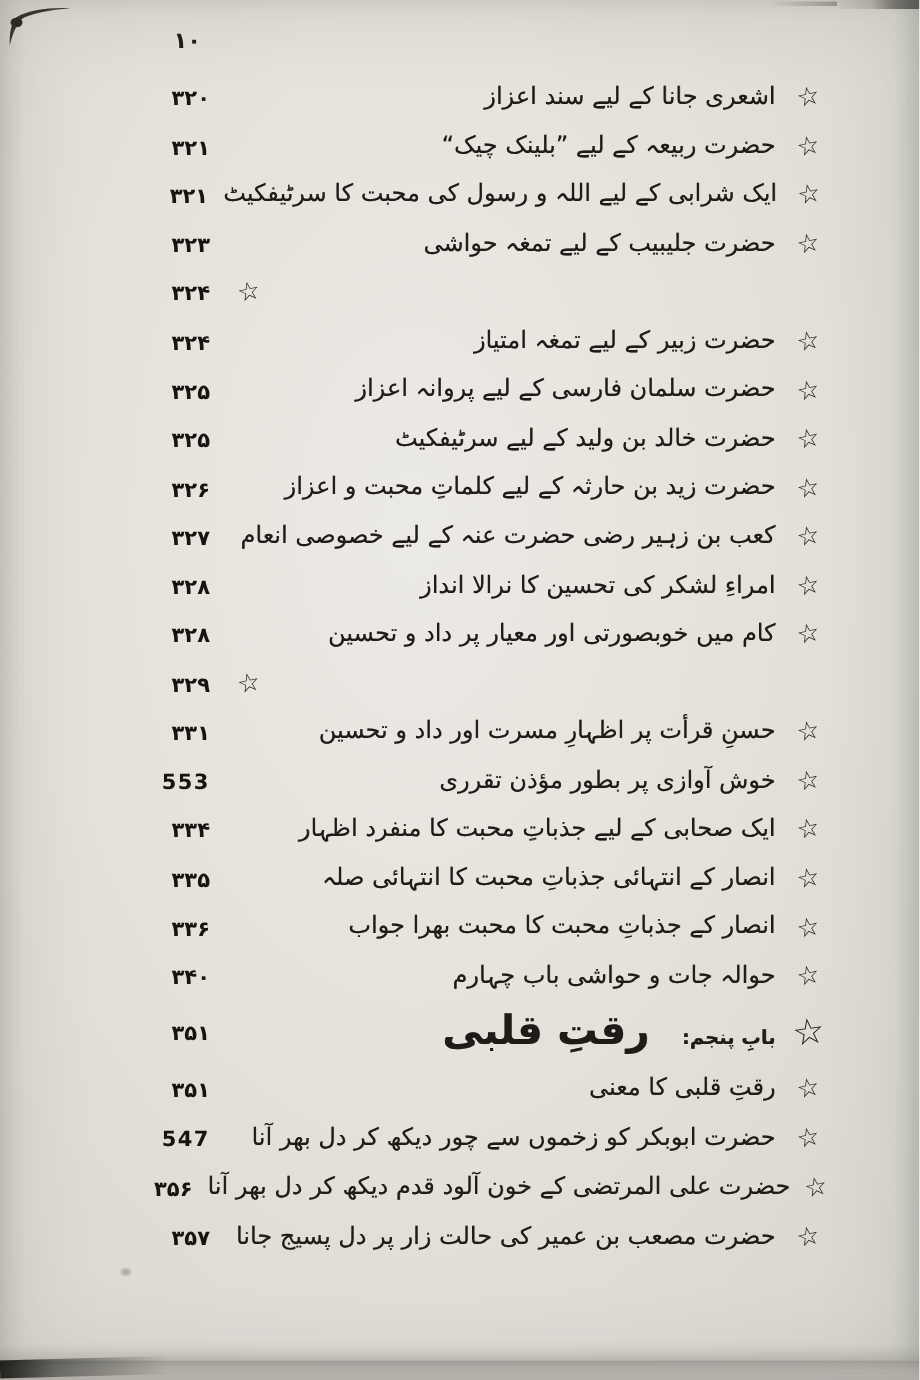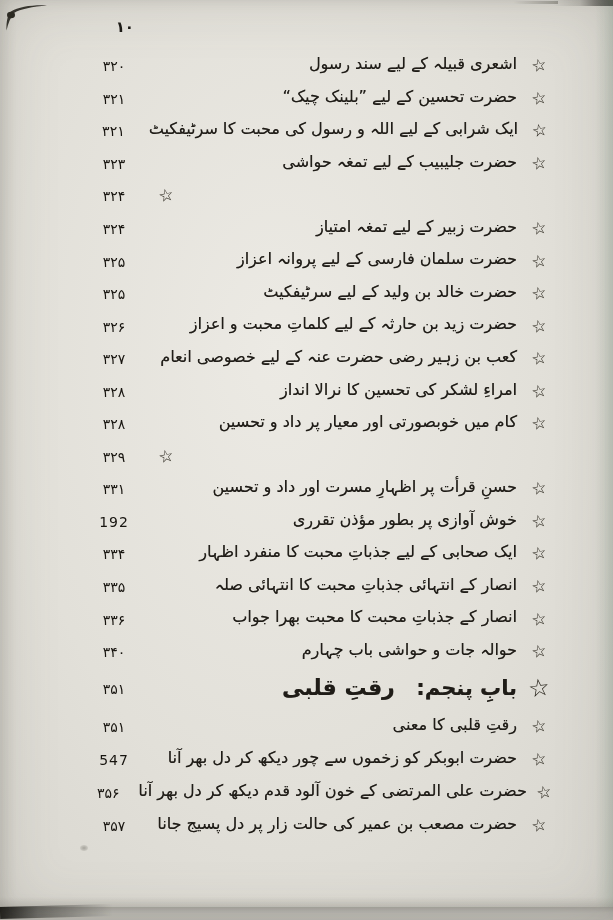--- a/index.html
+++ b/index.html
@@ -16,38 +16,38 @@
   }
   .pagenum-top{
     position:absolute; left:100px; top:18px; width:34px;
     font-size:15px; font-weight:bold; text-align:right; color:#1b1915;
   }
   .toc{ position:absolute; top:48px; left:88px; right:52px; }
   .row{ display:flex; flex-direction:row; align-items:center; height:32.55px; }
   .row.after{ height:33px; }
   .row.chapter{ height:42px; }
   .num{
-    width:56px; text-align:center; padding-right:4px; box-sizing:border-box;
-    font-size:14px; font-weight:normal; letter-spacing:1px; color:#17140f;
+    width:56px; text-align:right; padding-right:4px; box-sizing:border-box;
+    font-size:14px; font-weight:bold; letter-spacing:1px; color:#17140f;
     margin-top:4px;
   }
   .title{
     flex:1; direction:rtl; text-align:right; unicode-bidi:embed;
     font-size:16px; line-height:1.15; color:#1f1c17;
     padding-left:6px; text-shadow:0.2px 0.2px 0 rgba(31,28,23,0.6);
     white-space:nowrap; overflow:visible;
   }
   .star{
     width:44px; text-align:center; font-size:17px; color:#262219;
     transform:rotate(-12deg); margin-top:2px;
   }
   .chapter .star{ font-size:24px; transform:rotate(-8deg); }
   .chapter .title{ font-weight:bold; }
-  .ch-label{ font-size:21px; }
-  .ch-name{ font-size:22px; margin-right:16px;margin-left:32px; }
+  .ch-label{ font-size:13px; }
+  .ch-name{ font-size:27px; margin-right:16px;margin-left:32px; }
   
   .corner-artifact{ position:absolute; left:2px; top:2px; }
   .top-streak{
     position:absolute; top:0; right:0; width:60px; height:6px;
     background:linear-gradient(to left, rgba(30,30,26,0.85), rgba(30,30,26,0.15) 55%, rgba(30,30,26,0));
     border-radius:0 0 0 3px;
   }
   .top-streak-faint{
     position:absolute; top:1px; right:55px; width:45px; height:3px;
     background:linear-gradient(to left, rgba(90,90,82,0.45), rgba(90,90,82,0));
@@ -86,26 +86,26 @@
   <div class="top-streak"></div>
   <div class="top-streak-faint"></div>
   <div class="right-tint"></div>
 
   <div class="pagenum-top">۱۰</div>
 
   <div class="toc">
 
     <div class="row">
       <span class="num">۳۲۰</span>
-      <span class="title">اشعری قبیلہ کے لیے سند رسول</span>
+      <span class="title">اشعری جانا کے لیے سند اعزاز</span>
       <span class="star">☆</span>
     </div>
     <div class="row">
       <span class="num">۳۲۱</span>
-      <span class="title">حضرت تحسین کے لیے ”بلینک چیک“</span>
+      <span class="title">حضرت ربیعہ کے لیے ”بلینک چیک“</span>
       <span class="star">☆</span>
     </div>
     <div class="row">
       <span class="num">۳۲۱</span>
       <span class="title">ایک شرابی کے لیے اللہ و رسول کی محبت کا سرٹیفکیٹ</span>
       <span class="star">☆</span>
     </div>
     <div class="row">
       <span class="num">۳۲۳</span>
       <span class="title">حضرت جلیبیب کے لیے تمغہ حواشی</span>
@@ -153,21 +153,21 @@
     <div class="row">
       <span class="num">۳۲۹</span>
       <span class="star">☆</span>
     </div>
     <div class="row">
       <span class="num">۳۳۱</span>
       <span class="title">حسنِ قرأت پر اظہارِ مسرت اور داد و تحسین</span>
       <span class="star">☆</span>
     </div>
     <div class="row">
-      <span class="num">192</span>
+      <span class="num">553</span>
       <span class="title">خوش آوازی پر بطور مؤذن تقرری</span>
       <span class="star">☆</span>
     </div>
     <div class="row">
       <span class="num">۳۳۴</span>
       <span class="title">ایک صحابی کے لیے جذباتِ محبت کا منفرد اظہار</span>
       <span class="star">☆</span>
     </div>
     <div class="row">
       <span class="num">۳۳۵</span>

